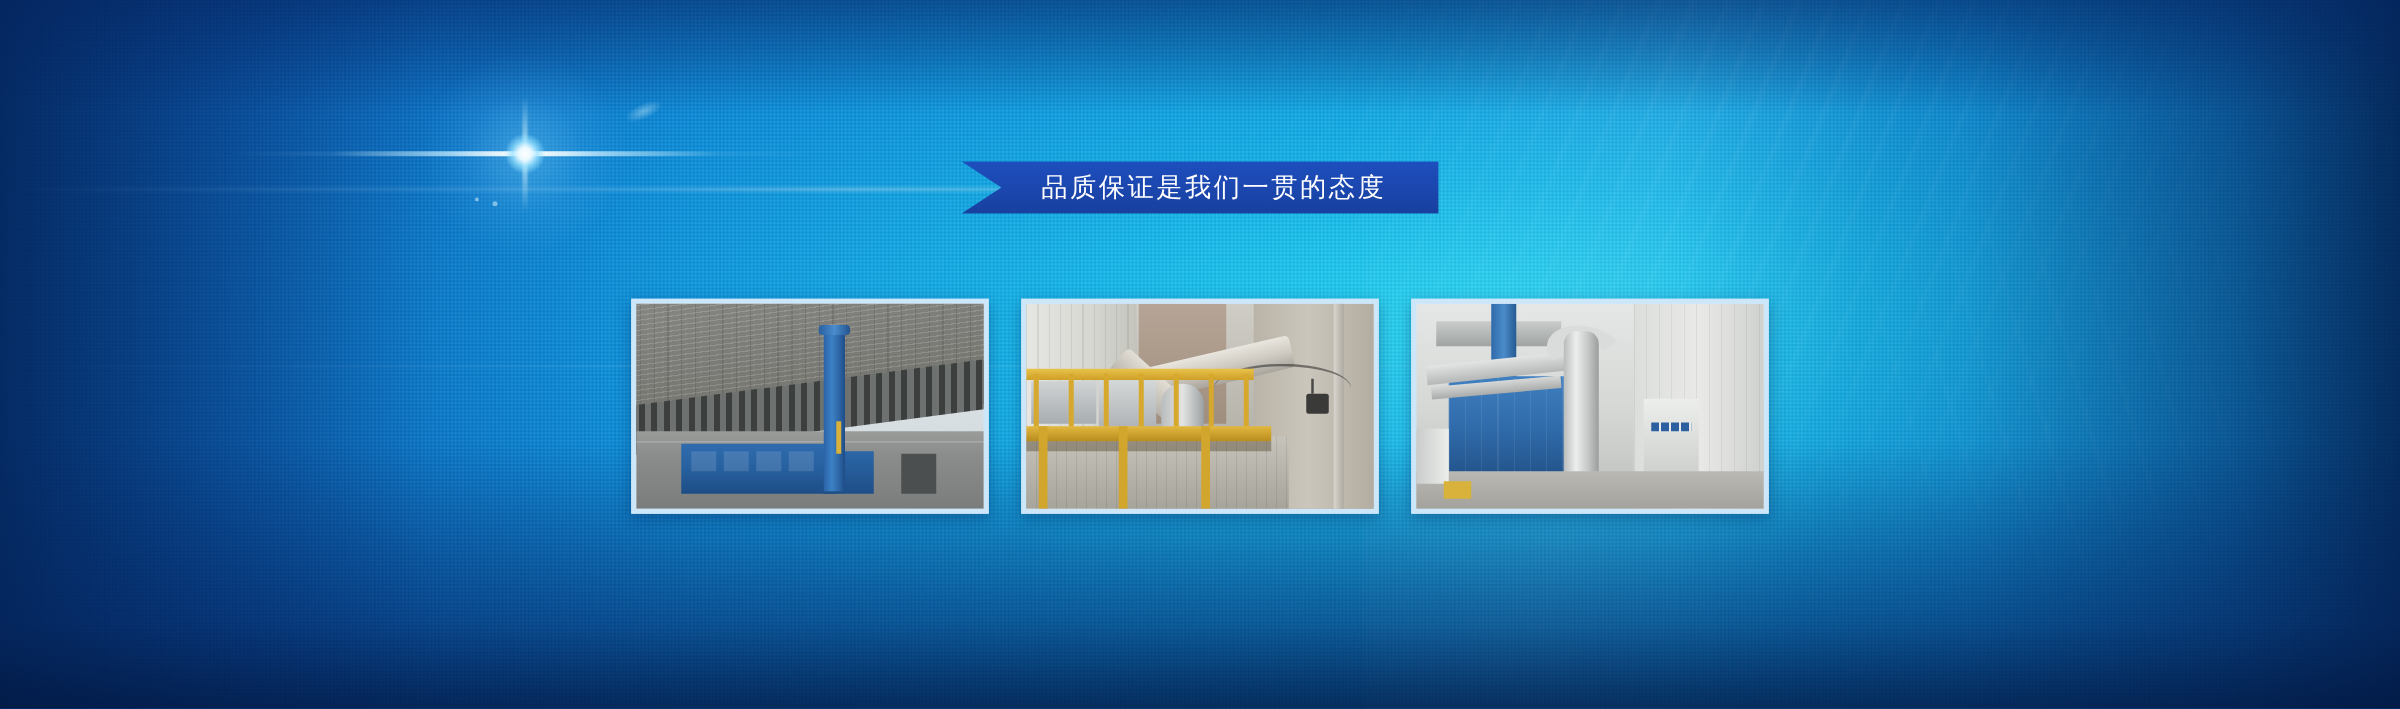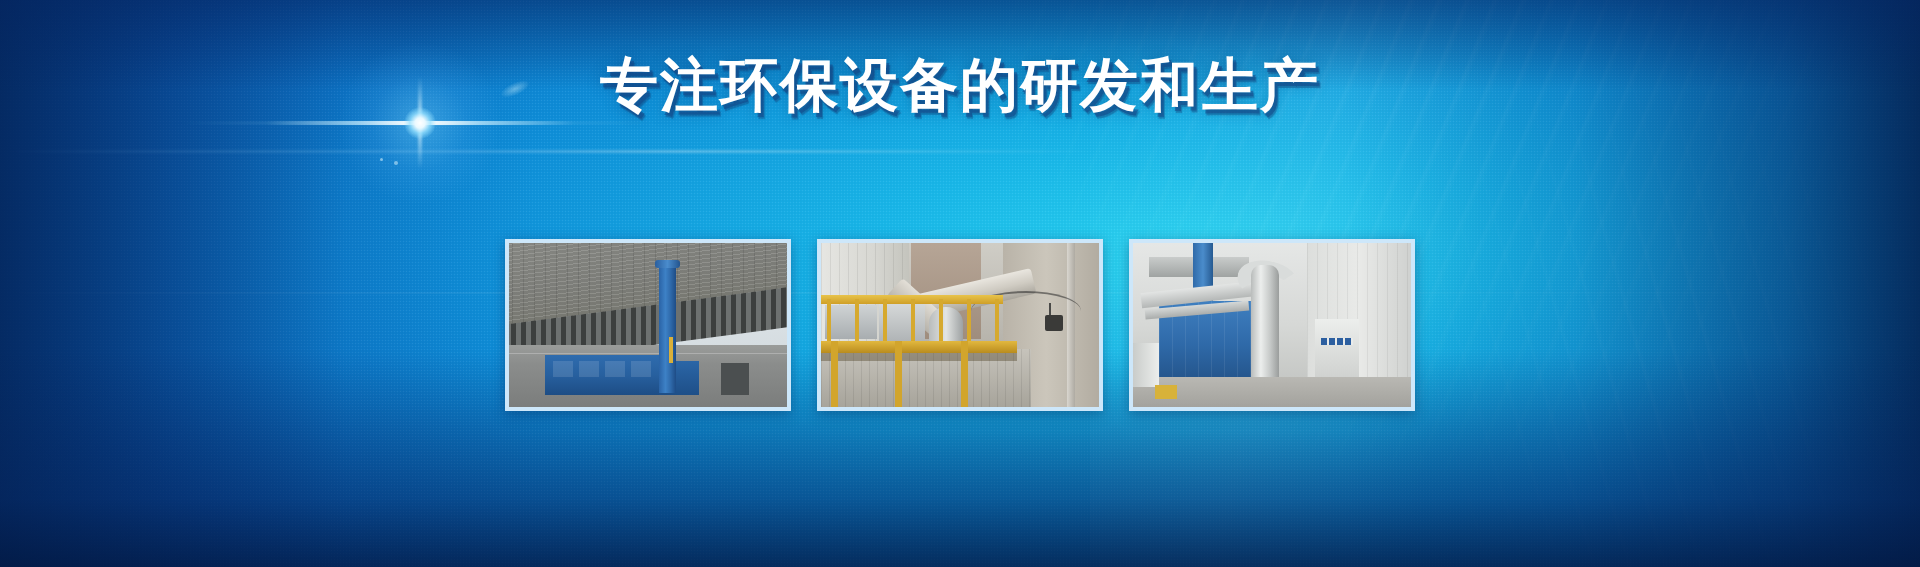--- a/index.html
+++ b/index.html
@@ -330,22 +330,26 @@
     <div class="glow"></div>
     <div class="hray2"></div>
     <div class="hray"></div>
     <div class="vray"></div>
     <div class="core"></div>
     <div class="ghost"></div>
     <div class="dotsml"></div>
     <div class="dotsml b"></div>
   </div>
 
-  <div class="headline">专注环保设备的研发和生产</div>
-
+
+  <div class="ribbon-wrap">
+    <div class="ribbon">
+      <span class="ribbon-text">品质保证是我们一贯的态度</span>
+    </div>
+  </div>
 
 
   <div class="photos">
 
     <div class="card">
       <div class="photo">
         <div class="p1-sky"></div>
         <div class="p1-wall"></div>
         <div class="p1-wall2"></div>
         <div class="p1-ground"></div>

